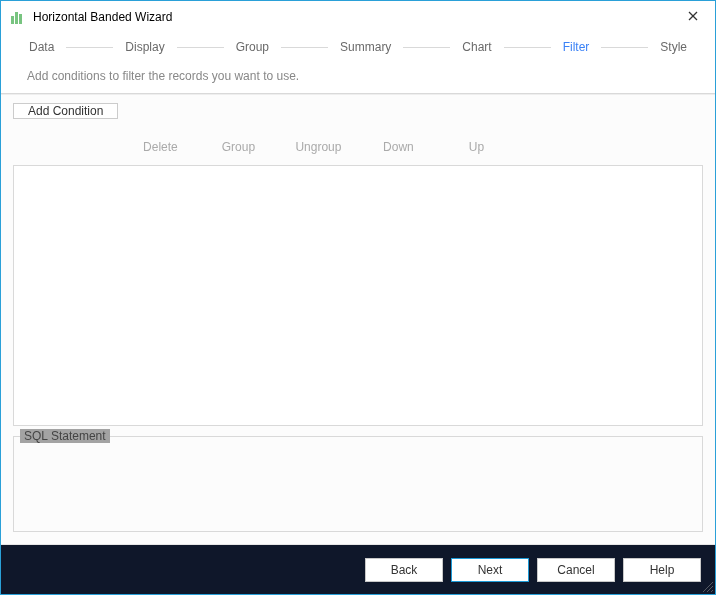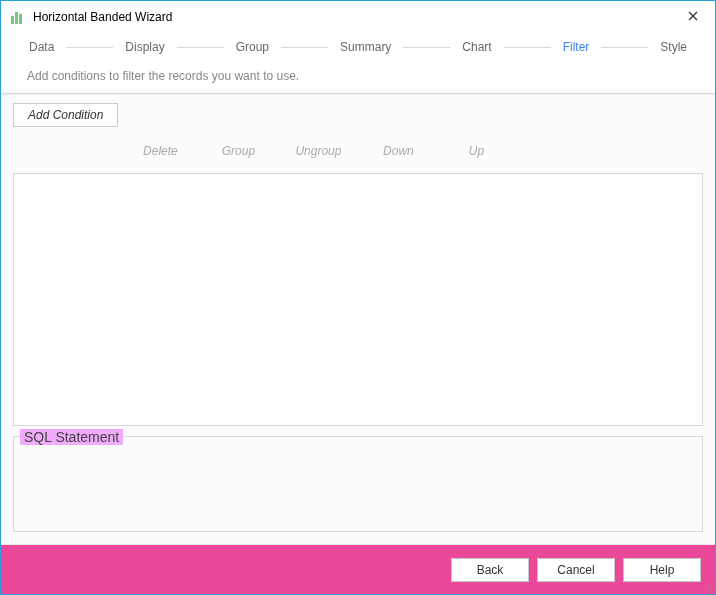--- a/index.html
+++ b/index.html
@@ -27,38 +27,38 @@
   }
   .step.active { color: #3b82f6; }
   .step-sep { flex:1; height:1px; background:#d9d9d9; margin: 0 8px; min-width:10px; }
   .subtitle { padding: 8px 18px 10px 26px; color: #888; font-size: 12px; border-bottom:1px solid #d9d9d9;}
   .content {
     flex: 1; background: #fcfcfc; border-top: 1px solid #eee; padding: 8px 12px 12px 12px;
     display: flex; flex-direction: column; gap: 10px; overflow:hidden;
   }
   .toolbar { display: flex; gap: 0; }
   .tool-btn {
-    height: 24px; min-width: 72px; padding: 0 14px; background: #fff; border: 1px solid #ccc;
-    font-size: 12px; color: #333; cursor: pointer; display:flex; align-items:center; justify-content:center;font-style:italic;
+    height: 16px; min-width: 72px; padding: 0 14px; background: #fff; border: 1px solid #ccc;
+    font-size: 12px; color: #333; cursor: pointer; display:flex; align-items:center; justify-content:center;
   }
   .tool-btn + .tool-btn { margin-left: 6px; margin-top: 36px; }
   .tool-btn.disabled { color: #aaa; cursor: default; border: 1px solid #fcfcfc; background:#fcfcfc;}
   .conditions-area {
     flex: 1; background: #fff; border: 1px solid #d9d9d9;
   }
   .sql-group {
     border: 1px solid #d9d9d9; background:#fcfcfc; position: relative; height: 96px;
   }
   .sql-legend {
-    position: absolute; top: -8px; left: 6px; background: #f0abfc; padding: 0 4px;
-    font-size: 14px; color: #444;
+    position: absolute; top: -8px; left: 6px; background: #a3a3a3; padding: 0 4px;
+    font-size: 12px; color: #444;
   }
   .footer {
     height: 50px; border-top: 1px solid #e6e6e6; display: flex; align-items: center;
-    justify-content: flex-end; padding: 0 14px; gap: 8px; background:#ec4899;
+    justify-content: flex-end; padding: 0 14px; gap: 8px; background:#0f172a;
   }
   .nav-btn {
     min-width: 78px; height: 24px; background: #fff; border: 1px solid #c8c8c8;
     font-size: 12px; color: #333; cursor: pointer;
   }
   .nav-btn.primary { border: 1px solid #1d9ad6; }
   .resize-grip {
     position:absolute; right:2px; bottom:2px; width:12px; height:12px; pointer-events:none; opacity:0.5;
   }
   .resize-grip svg line { stroke:#999; stroke-width:1; }
@@ -113,20 +113,21 @@
 
     <div class="conditions-area"></div>
 
     <div class="sql-group">
       <span class="sql-legend">SQL Statement</span>
     </div>
   </div>
 
   <div class="footer">
     <button class="nav-btn">Back</button>
+    <button class="nav-btn primary">Next</button>
     <button class="nav-btn">Cancel</button>
     <button class="nav-btn">Help</button>
   </div>
 
   <div class="resize-grip">
     <svg width="12" height="12">
         <line x1="2" y1="12" x2="12" y2="2"></line>
         <line x1="6" y1="12" x2="12" y2="6"></line>
         <line x1="10" y1="12" x2="12" y2="10"></line>
       </svg>

